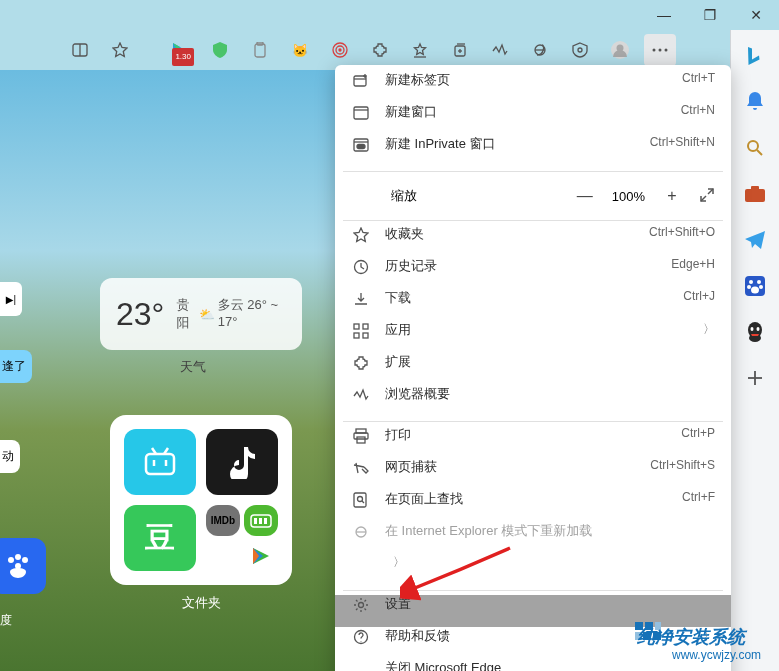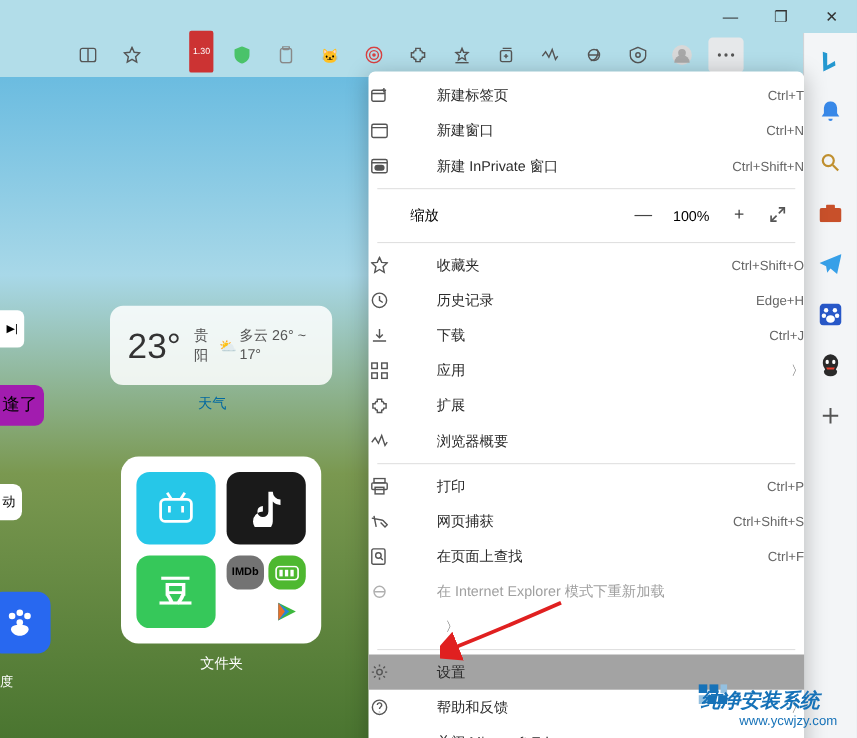--- a/index.html
+++ b/index.html
@@ -52,21 +52,21 @@
       position: relative;
     }
     .tool-icon.more { background: #e6e8ea; }
     .badge {
       position: absolute;
       bottom: 0;
       right: 2px;
       background: #cc3333;
       color: white;
       font-size: 8px;
-      padding: 14px 3px;
+      padding: 4px 3px;
       border-radius: 2px;
       line-height: 10px;
     }
     
     .desktop-bg {
       position: absolute;
       top: 70px;
       left: 0;
       width: 730px;
       height: 601px;
@@ -79,26 +79,25 @@
       left: 335px;
       width: 396px;
       background: white;
       border-radius: 6px;
       box-shadow: 0 4px 20px rgba(0,0,0,0.25);
       padding: 6px 0;
       z-index: 100;
     }
     .menu-item {
       display: flex;
-      align-items: center;
+      align-items: flex-start;
       height: 32px;
-      padding: 0 0;
+      padding: 0 16px;
       cursor: pointer;
       color: #2c2c2c;
-      gap: 28px;
     }
     .menu-item.highlighted { background: #a3a3a3; }
     .menu-item.disabled { color: #a0a0a0; cursor: default; }
     .menu-icon {
       width: 20px;
       height: 20px;
       display: flex;
       align-items: center;
       justify-content: center;
       margin-right: 14px;
@@ -106,21 +105,21 @@
     .menu-label { flex: 1; font-size: 13px; }
     .menu-shortcut { color: #666; font-size: 12px; }
     .menu-chevron { color: #666; font-size: 12px; margin-left: 8px; }
     .menu-divider { height: 1px; background: #e0e0e0; margin: 4px 8px; }
     .zoom-row {
       display: flex;
       align-items: center;
       height: 40px;
       padding: 0 16px;
     }
-    .zoom-label { margin-left: 22px; flex: 1; font-size: 13px; }
+    .zoom-label { margin-left: 40px; flex: 1; font-size: 13px; }
     .zoom-controls { display: flex; align-items: center; gap: 18px; }
     .zoom-btn { cursor: pointer; font-size: 16px; color: #444; width: 18px; text-align: center; }
     .zoom-value { font-size: 13px; }
     .zoom-expand { cursor: pointer; }
     
     .edge-sidebar {
       position: absolute;
       top: 30px;
       right: 0;
       width: 49px;
@@ -153,21 +152,21 @@
       background: rgba(255,255,255,0.85);
       border-radius: 12px;
       display: flex;
       align-items: center;
       padding: 0 16px;
       gap: 12px;
     }
     .temp { font-size: 32px; color: #333; }
     .weather-info { display: flex; flex-direction: row; gap: 2px; font-size: 13px; color: #555; }
     .weather-city-row { display: flex; align-items: center; gap: 6px; }
-    .weather-label { position: absolute; top: 358px; left: 180px; color: #0369a1; font-size: 13px; }
+    .weather-label { position: absolute; top: 358px; left: 180px; color: #404040; font-size: 13px; }
     
     .folder {
       position: absolute;
       top: 415px;
       left: 110px;
       width: 182px;
       height: 170px;
       background: white;
       border-radius: 16px;
       display: grid;
@@ -218,21 +217,21 @@
       position: absolute;
       top: 540px;
       left: 400px;
       z-index: 110;
     }
     
     .wm1 { position: absolute; top: 625px; left: 637px; font-size: 18px; font-weight: 700; font-style: italic; color: #1672b8; z-index: 120; }
     .wm2 { position: absolute; top: 648px; left: 672px; font-size: 12px; color: #1672b8; z-index: 120; }
     .wm-blocks { position: absolute; top: 622px; left: 635px; z-index: 119; }
     
-    .cut1 { position: absolute; top: 350px; left: 0; background: #a21caf; border-radius: 0 8px 8px 0; padding: 8px 6px 8px 2px; font-size: 16px; }
+    .cut1 { position: absolute; top: 350px; left: 0; background: #7dd3fc; border-radius: 0 8px 8px 0; padding: 8px 6px 8px 2px; font-size: 12px; }
     .cut2 { position: absolute; top: 440px; left: 0; background: white; border-radius: 0 8px 8px 0; padding: 8px 6px 8px 2px; font-size: 12px; }
     .cut3 { position: absolute; top: 612px; left: 0; font-size: 12px; color: white; }
   </style>
 </head>
 <body>
 
 <div class="titlebar">
   <div class="win-buttons">
     <div class="win-btn">—</div>
     <div class="win-btn">❐</div>

